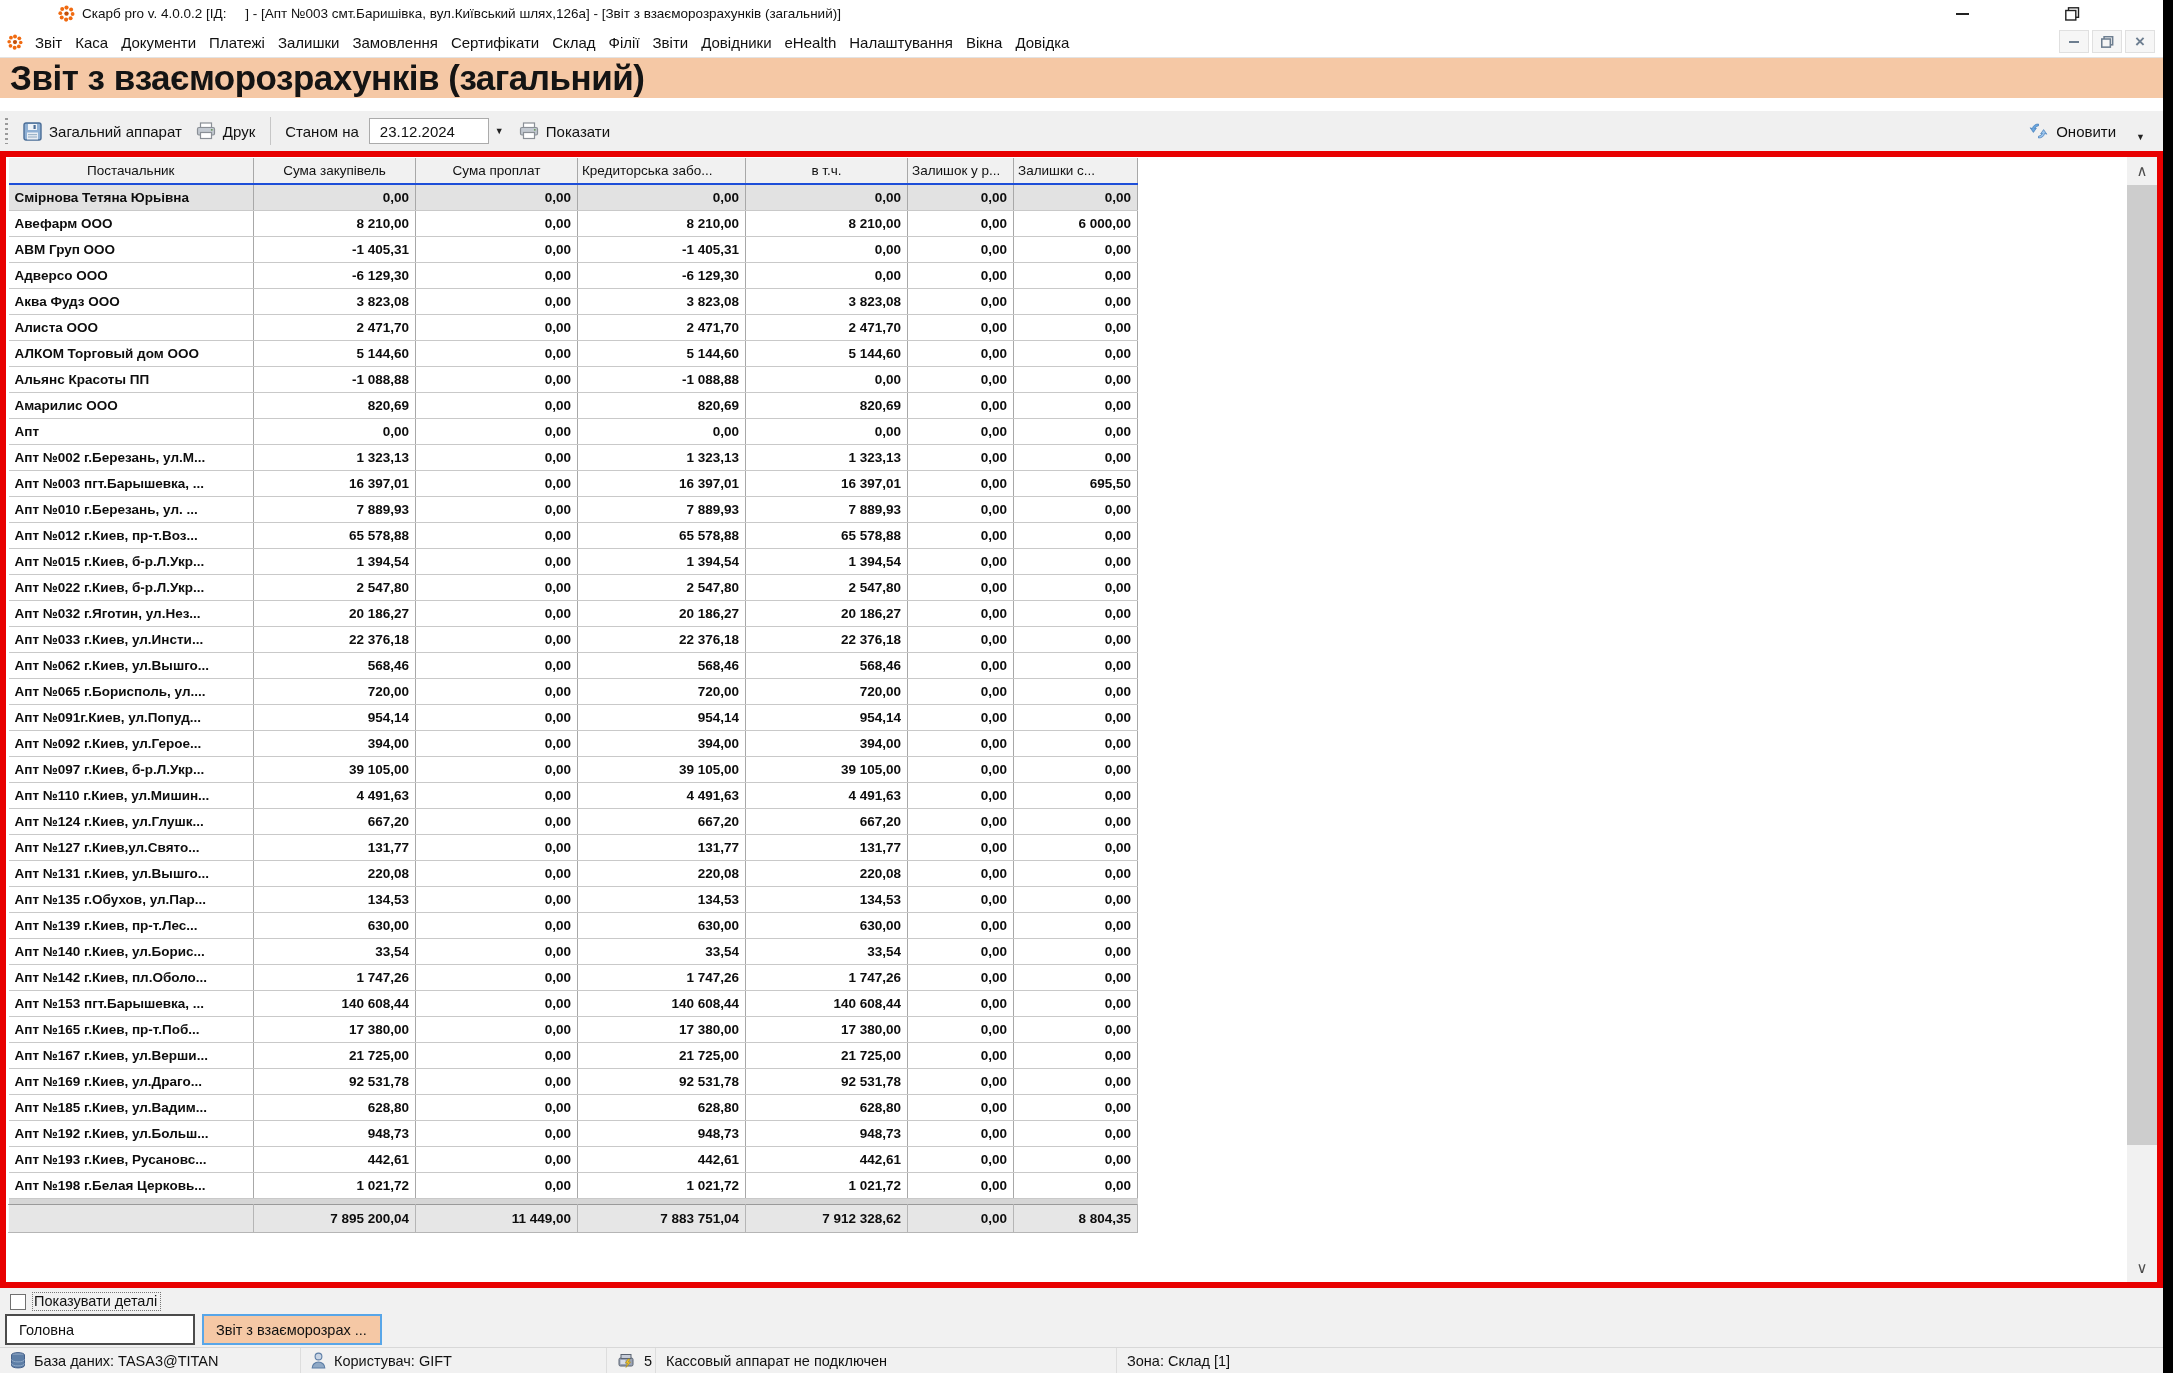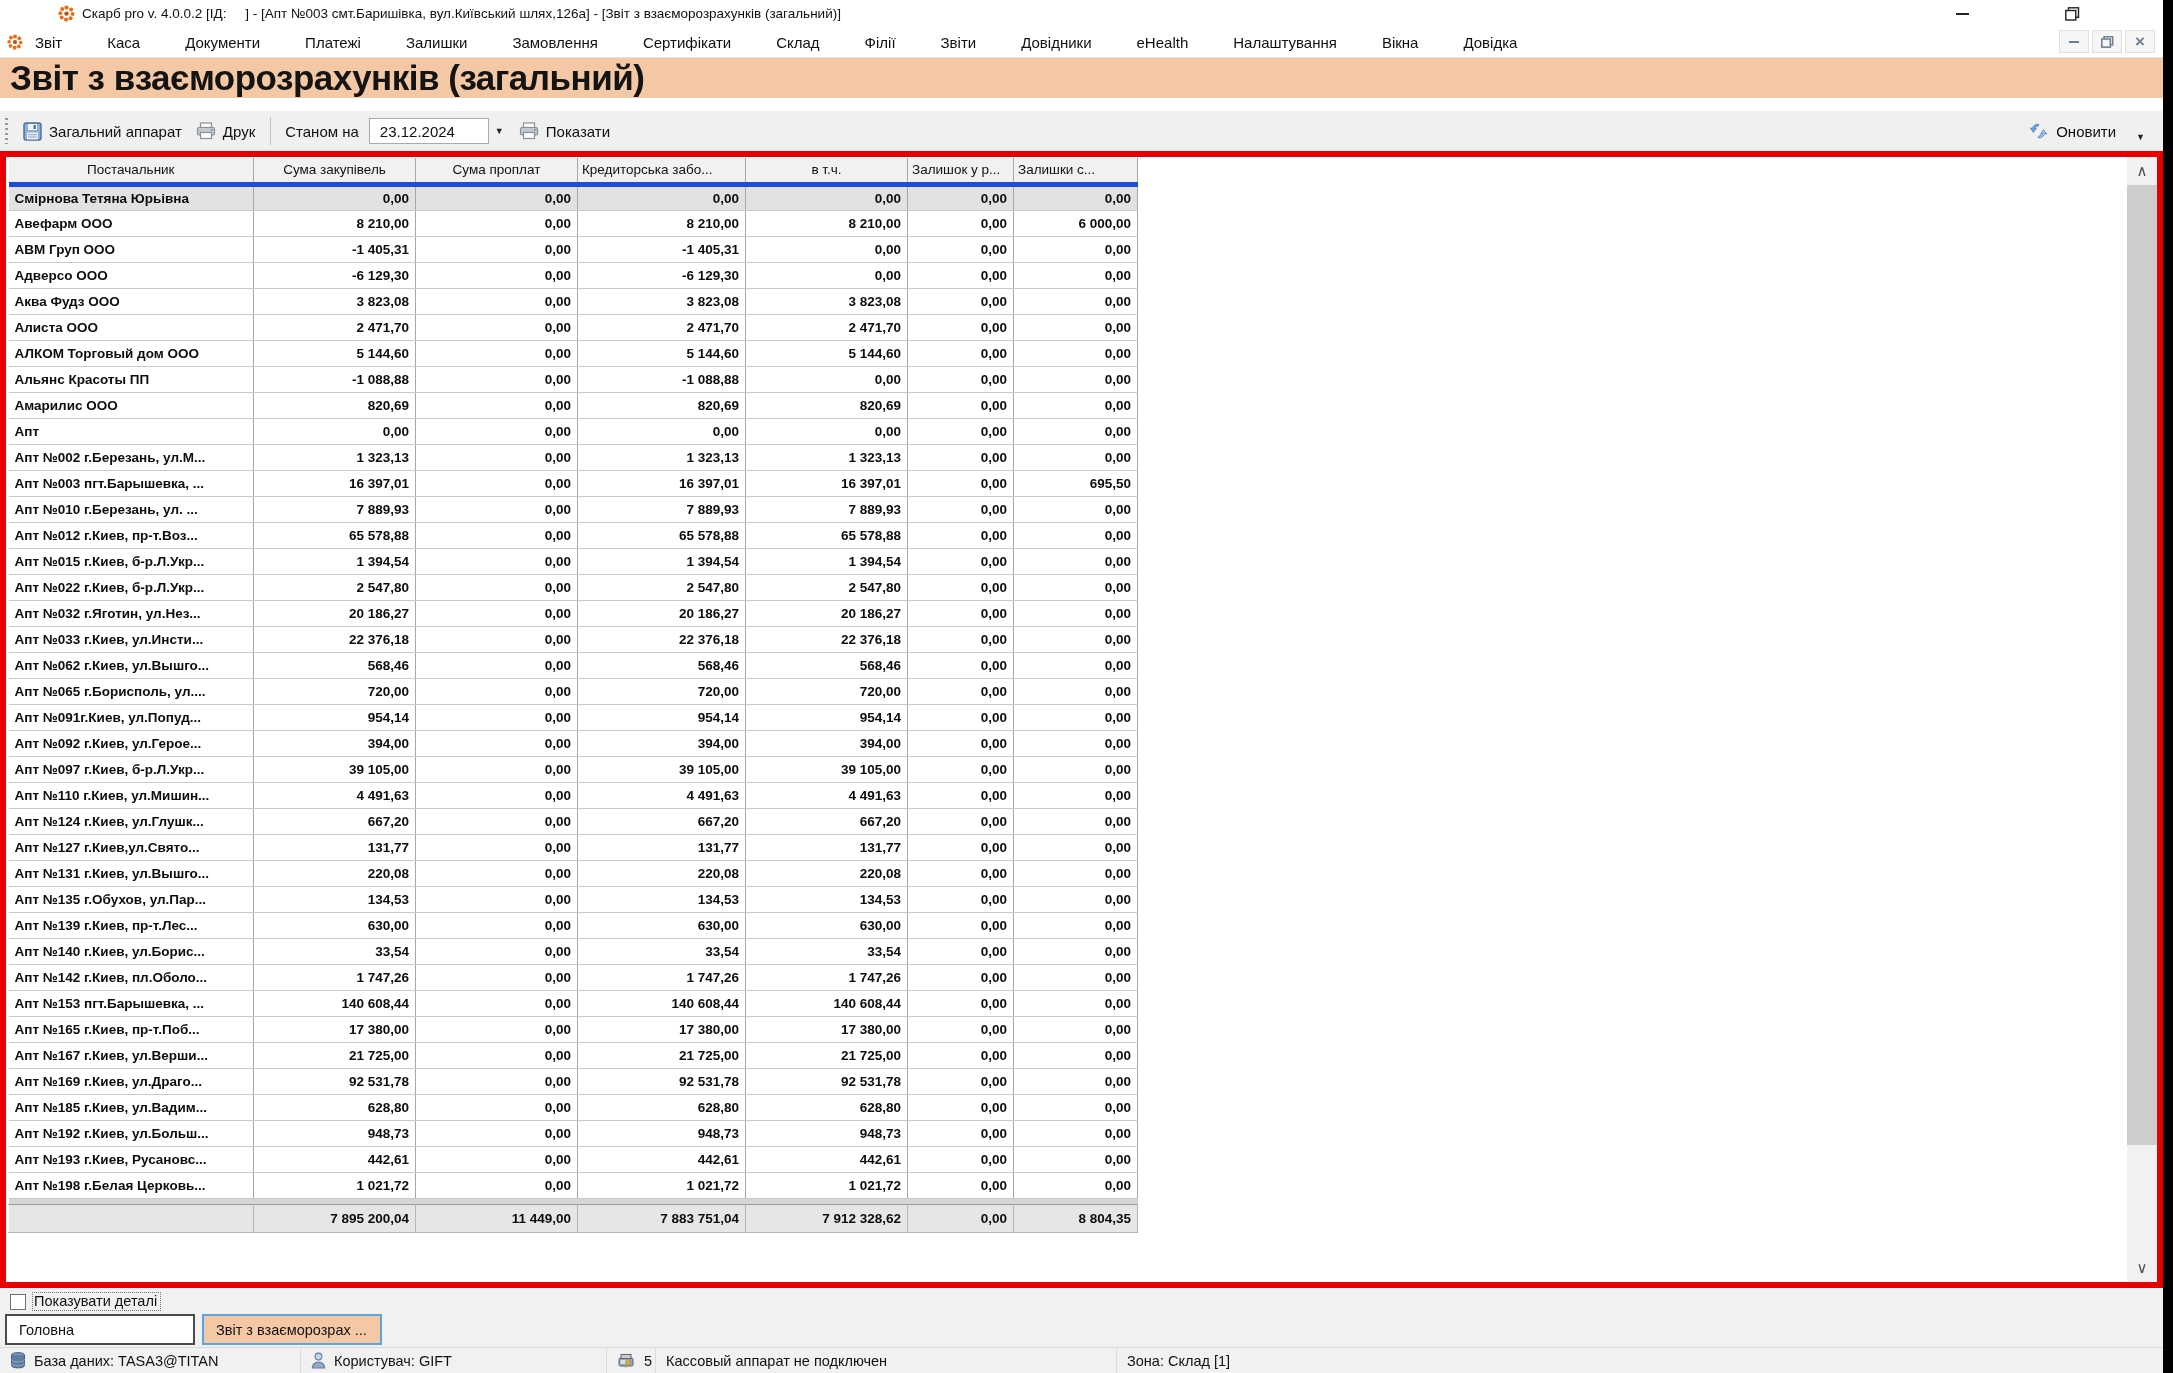--- a/index.html
+++ b/index.html
@@ -11,21 +11,21 @@
               display:flex; align-items:center; padding-left:12px;margin-left:46px; }
   .title-text { font-size:13.5px; color:#111; margin-left:7px; white-space:pre; }
   .win-controls { position:absolute; right:10px; top:0; height:27px; display:flex; align-items:center; gap:76px; }
   .wc { width:34px; height:27px; display:flex; align-items:center; justify-content:center; cursor:default; }
   .glyph-min { width:13px; height:2px; background:#222; }
   .wc-close { font-size:19px; color:#222; font-weight:400; }
 
   
   .menubar { position:absolute; top:27px; left:0; width:2163px; height:31px; background:#fff;
              border-bottom:1px solid #e3e3e3; display:flex; align-items:center; padding-left:7px; }
-  .menu-items { display:flex; align-items:center; gap:45px; margin-left:12px; }
+  .menu-items { display:flex; align-items:center; gap:13px; margin-left:12px; }
   .menu-item { font-size:15px; color:#111; cursor:default; }
   .mdi-controls { position:absolute; right:8px; top:3px; display:flex; gap:3px; }
   .mdi-btn { width:30px; height:23px; background:#f6f6f6; border:1px solid #e0e0e0;
              display:flex; align-items:center; justify-content:center; color:#6d7e90; }
   .mdi-btn .glyph-min { background:#6d7e90; width:10px; }
   .mdi-close { font-size:17px; font-weight:bold; }
 
   
   .banner { position:absolute; top:58px; left:0; width:2163px; height:40px; background:#f5c8a5;
             display:flex; align-items:flex-end; padding-left:10px; }
@@ -43,21 +43,21 @@
              display:flex; align-items:center; padding-left:10px; font-size:15px; color:#111; }
   .dd-arrow { font-size:9px; color:#222; margin:0 8px 0 6px; }
   .toolbar-right { position:absolute; right:18px; top:0; height:40px; display:flex; align-items:center; gap:7px; }
   .dd-arrow-low { font-size:9px; color:#222; margin-left:6px; position:relative; top:6px; }
 
   
   .panel { position:absolute; top:151px; left:0; width:2163px; height:1137px;
            border:6px solid #e80000; background:#fff; }
   table.grid { border-collapse:collapse; table-layout:fixed; width:1129px; margin:1px 0 0 2px; }
   table.grid th { height:26px; background:#f1f1f1; font-size:13.5px; font-weight:normal; color:#111;
-                  border-right:1px solid #a8a8a8; border-bottom:5px solid #1d4ed8; text-align:center;
+                  border-right:1px solid #a8a8a8; border-bottom:2px solid #1d4ed8; text-align:center;
                   overflow:hidden; white-space:nowrap; padding:0 4px; }
   table.grid th.left { text-align:left; }
   table.grid td { height:26px; font-size:13.5px; font-weight:bold; color:#0d0d0d;
                   border-right:1px solid #a8a8a8; border-bottom:1px solid #c9c9c9;
                   white-space:nowrap; overflow:hidden; padding:0 6px; background:#fff; }
   td.c-sup { text-align:left; padding-left:4px; }
   td.num   { text-align:right; }
   td.c-buy { background:#c8dabf; }
   td.c-pay { background:#fbf7e1; }
   td.c-cred{ color:#f0796c; }

